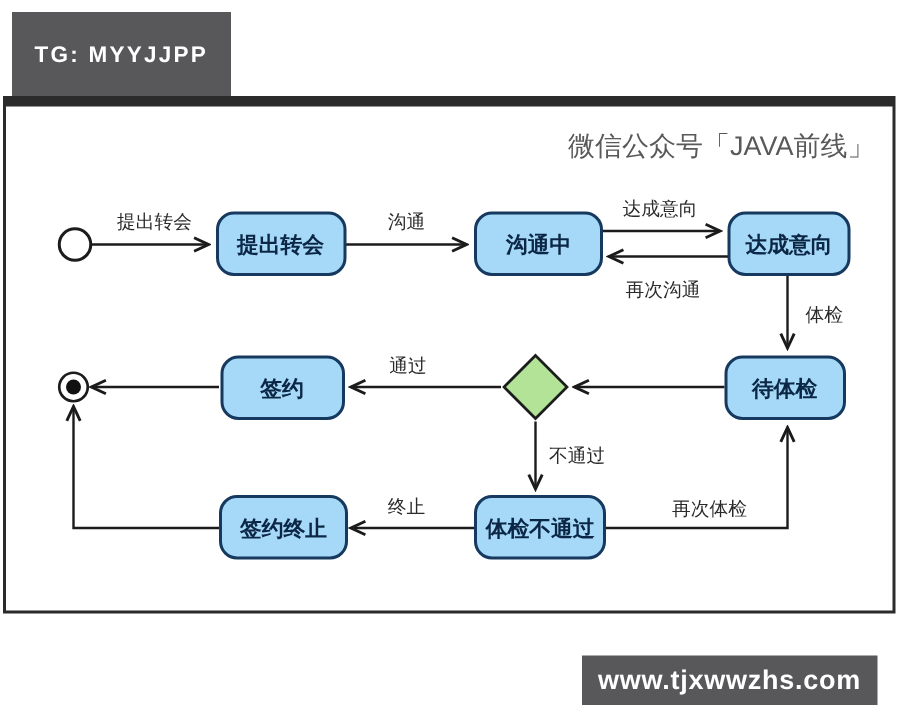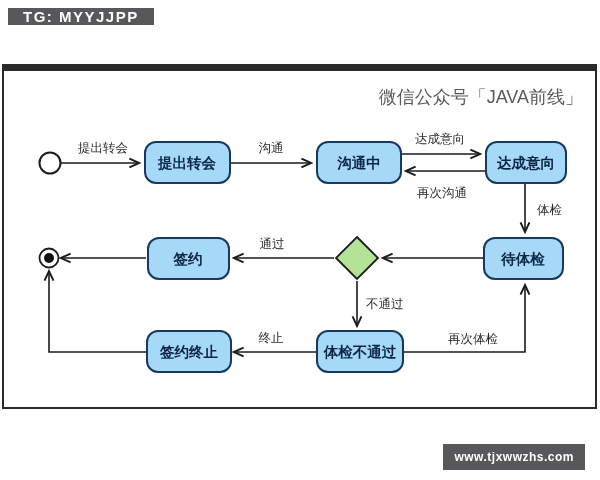--- a/index.html
+++ b/index.html
@@ -6,26 +6,26 @@
   body {
     width: 600px; height: 480px; position: relative;
     background: var(--canvas, #fff); overflow: hidden;
     font-family: "Liberation Sans", "DejaVu Sans", sans-serif;
   }
   .stamp {
     position: absolute; background: var(--badge-bg, #58585a);
     color: var(--badge-text, #fff); font-weight: bold;
   }
   .stamp-tl {
-    left: 8px; top: 8px; padding: 0 15px;
+    left: 8px; top: 8px; padding: 20px 15px;
     font-size: 15px; letter-spacing: 1.5px;
   }
   .stamp-br {
     right: 15px; bottom: 10px; padding: 6px 11px;
-    font-size: 12px; letter-spacing: 0.5px;
+    font-size: 18px; letter-spacing: 0.5px;
   }
   .frame {
     position: absolute; left: 2px; top: 64px; width: 591px; height: 336px;
     border: 2px solid var(--frame-border, #2b2b2b);
     border-top-width: 7px; background: #fff;
   }
   .watermark {
     position: absolute; top: 85px; right: 17px;
     font-size: 18px; color: var(--watermark, #595959);
   }

